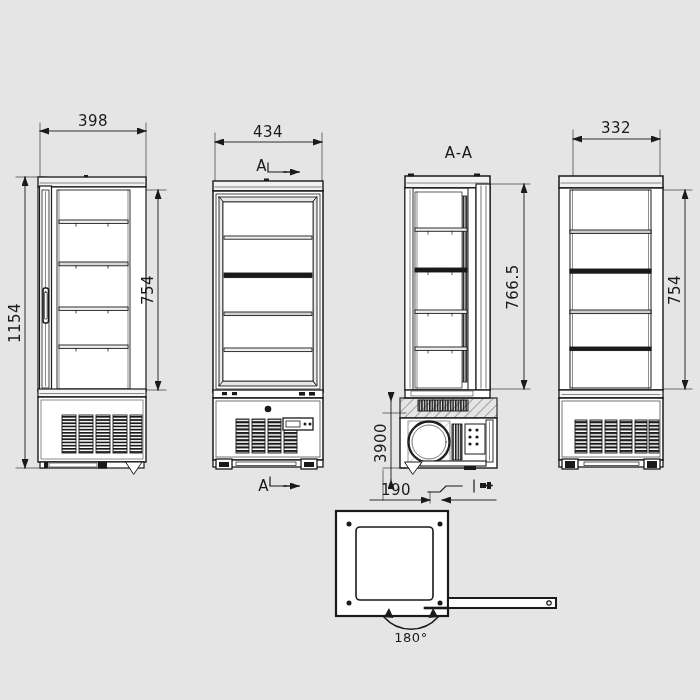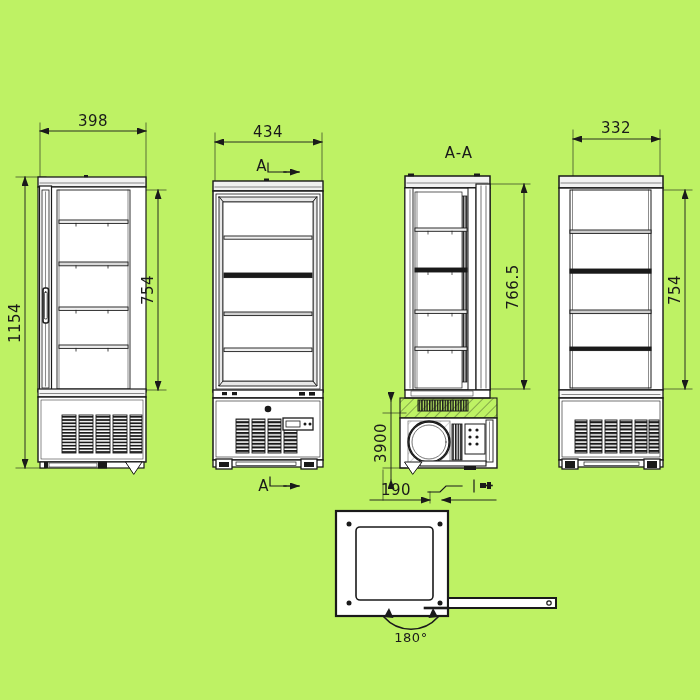--- a/index.html
+++ b/index.html
@@ -1,19 +1,19 @@
 <!DOCTYPE html>
 <html><head>
 <meta charset="utf-8">
 <title>Technical Drawing</title>
 <style>
   html,body{margin:0;padding:0;background:#ffffff;}
   body{width:700px;height:700px;overflow:hidden;
        font-family:"DejaVu Sans","Liberation Sans",sans-serif;}
-  #sheet{position:relative;width:700px;height:700px;background:#bef264;}
+  #sheet{position:relative;width:700px;height:700px;background:#e5e5e5;}
   svg.dwg{position:absolute;left:0;top:0;width:700px;height:700px;}
   .dimtxt{font-family:"DejaVu Sans","Liberation Sans",sans-serif;
           font-size:15px;fill:#1a1a1a;letter-spacing:0.5px;}
   .dimtxt.small{font-size:13px;}
   .lbl{font-family:"DejaVu Sans","Liberation Sans",sans-serif;
        font-size:15px;fill:#1a1a1a;letter-spacing:1px;}
 </style>
 </head>
 <body>
 

